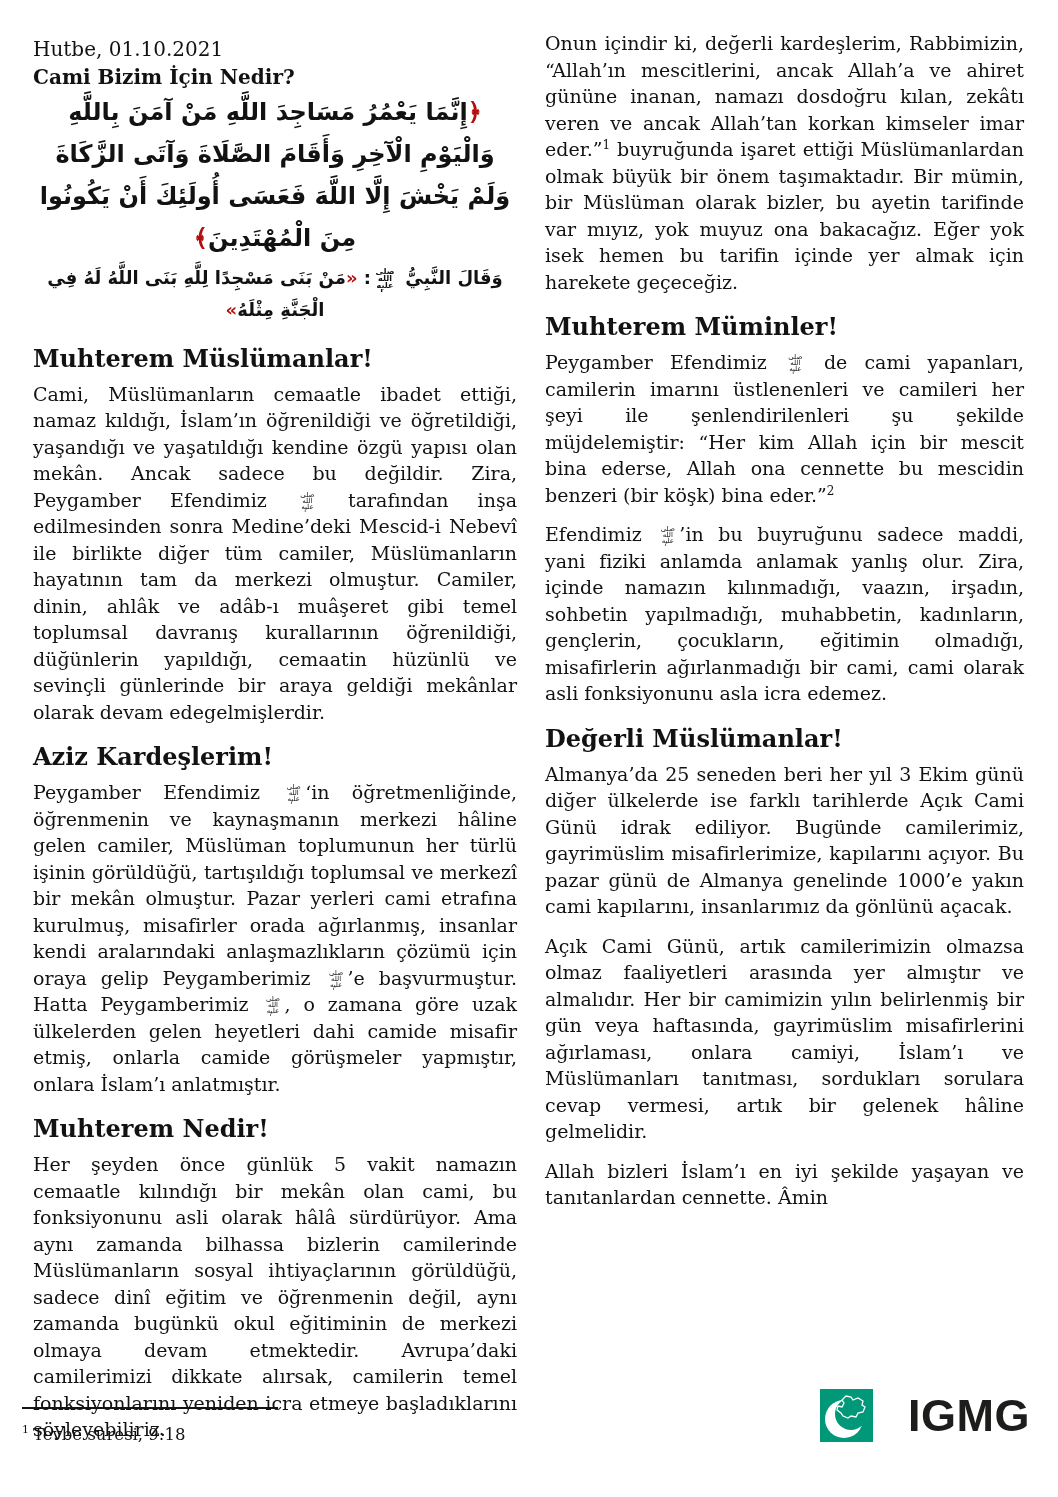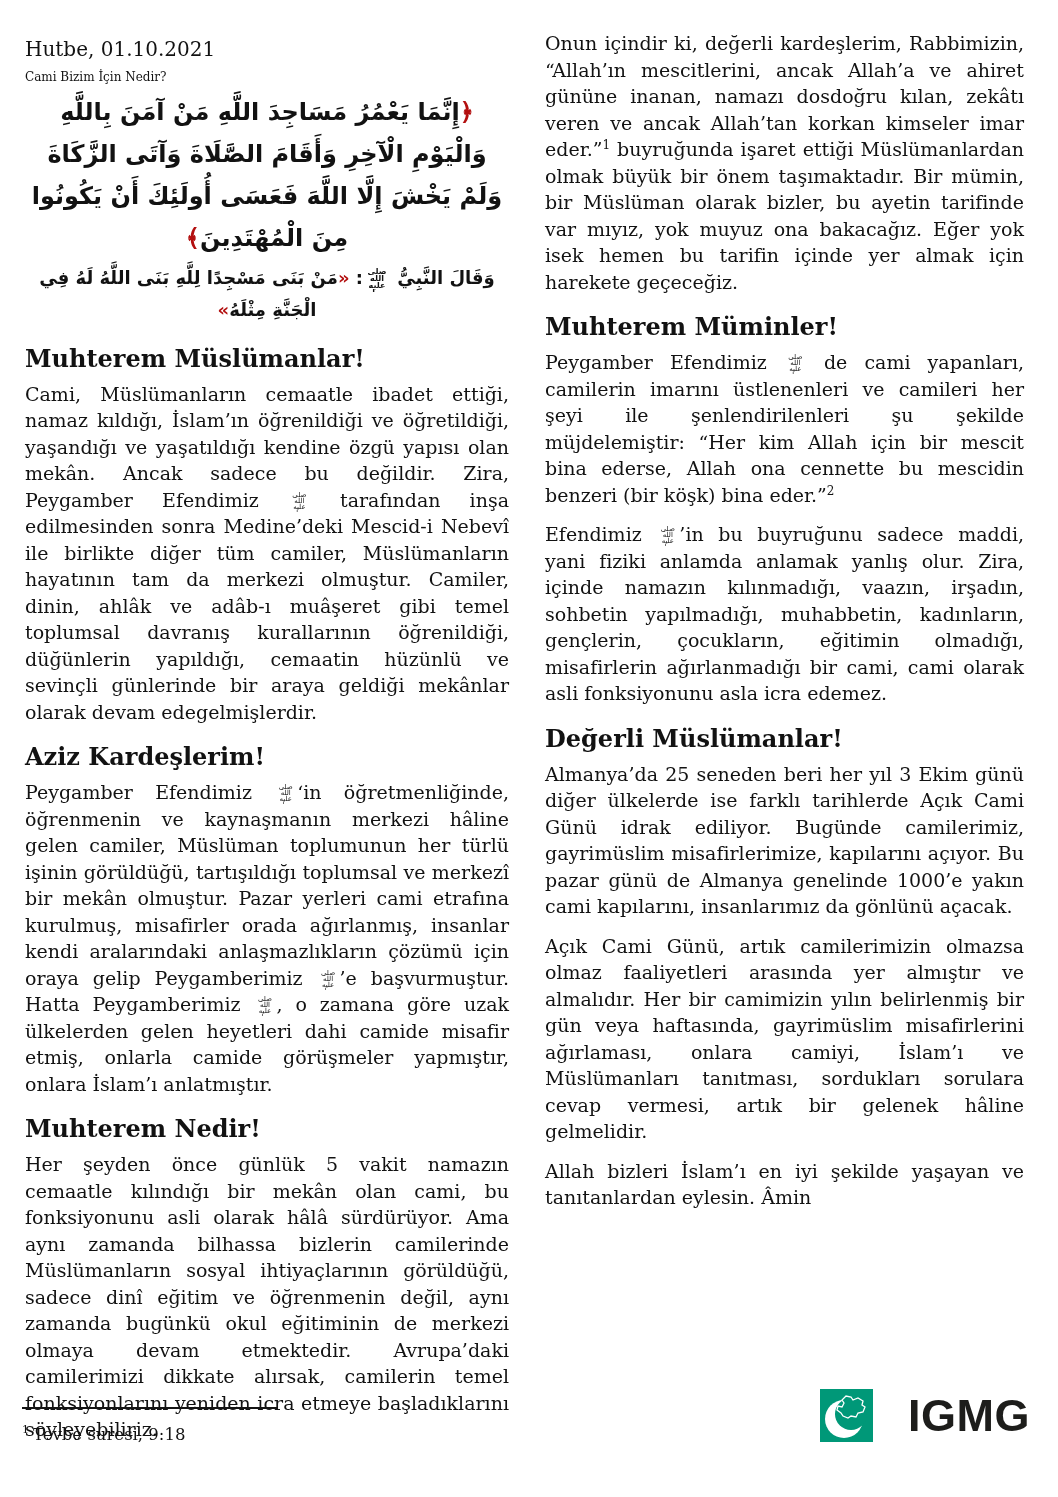--- a/index.html
+++ b/index.html
@@ -7,25 +7,25 @@
   .page{
     position:relative;
     width:1058px;height:1497px;
     background:#ffffff;
     margin:0 auto;
     font-family:"DejaVu Serif","Liberation Serif",serif;
     color:#121212;
     overflow:hidden;
   }
   .col{position:absolute;}
-  .col-left{left:25px;top:36px;width:484px;}
+  .col-left{left:33px;top:36px;width:484px;}
   .col-right{left:545px;top:30px;width:479px;}
 
   .doc-date{font-size:20px;line-height:27px;}
-  .doc-title{font-size:12px;font-weight:normal;line-height:28px;}
+  .doc-title{font-size:20px;font-weight:bold;line-height:28px;}
 
   .arabic-verse{
     direction:rtl;text-align:center;
     font-family:"DejaVu Sans","Liberation Sans",sans-serif;
     font-size:24px;font-weight:bold;line-height:1.75;
   }
   .arabic-hadith{
     direction:rtl;text-align:center;
     font-family:"DejaVu Sans","Liberation Sans",sans-serif;
     font-size:18px;font-weight:bold;line-height:1.8;
@@ -87,21 +87,21 @@
 
   <div class="col col-right">
     <div id="col-right-sections">
         <p class="para"><span>Onun içindir ki, değerli kardeşlerim, Rabbimizin, </span><span class="b">“Allah’ın mescitlerini, ancak Allah’a ve ahiret gününe inanan, namazı dosdoğru kılan, zekâtı veren ve ancak Allah’tan korkan kimseler imar eder.”</span><sup class="b">1</sup><span> buyruğunda işaret ettiği Müslümanlardan olmak büyük bir önem taşımaktadır. Bir mümin, bir Müslüman olarak bizler, bu ayetin tarifinde var mıyız, yok muyuz ona bakacağız. Eğer yok isek hemen bu tarifin içinde yer almak için harekete geçeceğiz.</span></p>
         <div class="heading">Muhterem Müminler!</div>
         <p class="para"><span>Peygamber Efendimiz </span><span class="pbuh">صلى الله عليه وسلم</span><span> de cami yapanları, camilerin imarını üstlenenleri ve camileri her şeyi ile şenlendirilenleri şu şekilde müjdelemiştir: </span><span class="b">“Her kim Allah için bir mescit bina ederse, Allah ona cennette bu mescidin benzeri (bir köşk) bina eder.”</span><sup class="b">2</sup></p>
         <p class="para"><span>Efendimiz </span><span class="pbuh">صلى الله عليه وسلم</span><span>’in bu buyruğunu sadece maddi, yani fiziki anlamda anlamak yanlış olur. Zira, içinde namazın kılınmadığı, vaazın, irşadın, sohbetin yapılmadığı, muhabbetin, kadınların, gençlerin, çocukların, eğitimin olmadığı, misafirlerin ağırlanmadığı bir cami, cami olarak asli fonksiyonunu asla icra edemez.</span></p>
         <div class="heading">Değerli Müslümanlar!</div>
         <p class="para"><span>Almanya’da 25 seneden beri her yıl 3 Ekim günü diğer ülkelerde ise farklı tarihlerde Açık Cami Günü idrak ediliyor. Bugünde camilerimiz, gayrimüslim misafirlerimize, kapılarını açıyor. Bu pazar günü de Almanya genelinde 1000’e yakın cami kapılarını, insanlarımız da gönlünü açacak.</span></p>
         <p class="para"><span>Açık Cami Günü, artık camilerimizin olmazsa olmaz faaliyetleri arasında yer almıştır ve almalıdır. Her bir camimizin yılın belirlenmiş bir gün veya haftasında, gayrimüslim misafirlerini ağırlaması, onlara camiyi, İslam’ı ve Müslümanları tanıtması, sordukları sorulara cevap vermesi, artık bir gelenek hâline gelmelidir.</span></p>
-        <p class="para"><span>Allah bizleri İslam’ı en iyi şekilde yaşayan ve tanıtanlardan eylesin. Âmin</span></p>
+        <p class="para"><span>Allah bizleri İslam’ı en iyi şekilde yaşayan ve tanıtanlardan cennette. Âmin</span></p>
       </div>
   </div>
 
   <div class="footnotes">
     <div class="fn-divider"></div>
     <div class="fn"><sup>1</sup><span>Tevbe suresi, 9:18</span></div>
   </div>
 
   <div class="logo">
     <svg width="53" height="53" viewBox="0 0 53 53" aria-hidden="true">

